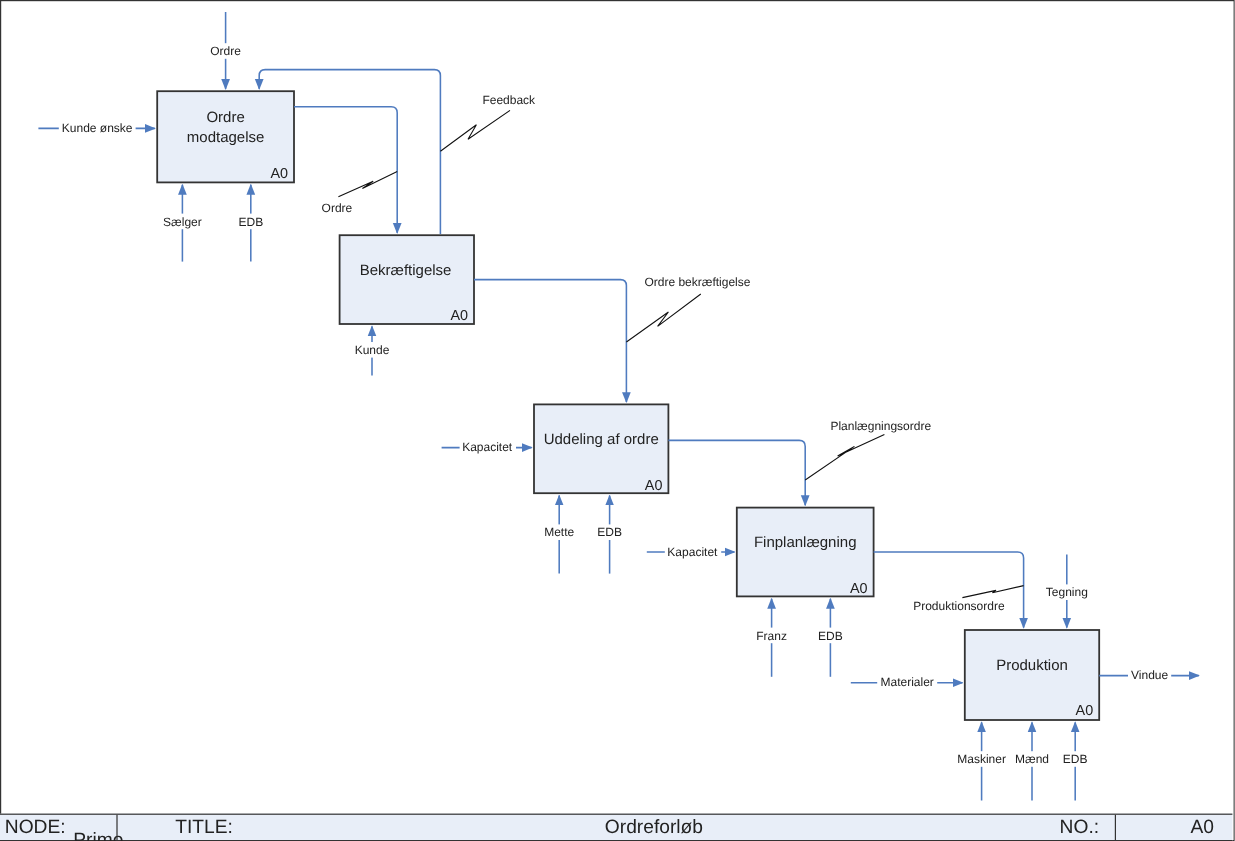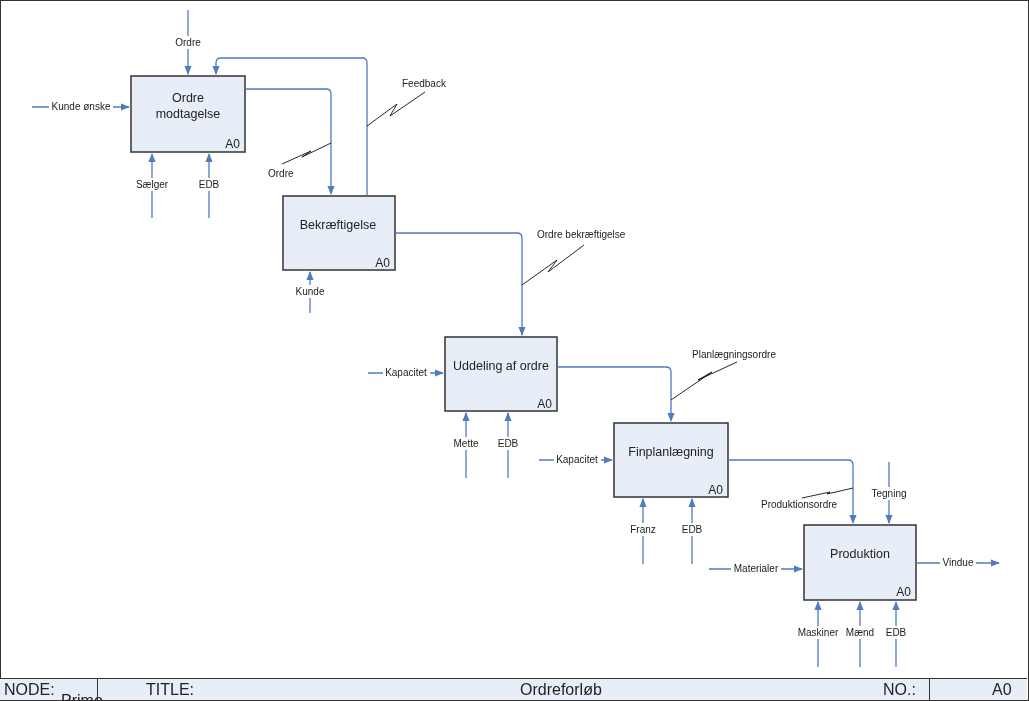--- a/index.html
+++ b/index.html
@@ -178,17 +178,17 @@
     <rect class="bg" x="882" y="626" width="28" height="13"></rect>
     <text class="lbl" x="896" y="636" text-anchor="middle">EDB</text>
   </g>
 </svg>
 
 <div id="footer">
   <span class="cell" style="left:4px;">NODE:</span>
   <span class="cell" style="left:61px;margin-top:11px;">Primo</span>
   <span class="sep" style="left:97px;"></span>
   <span class="cell" style="left:101px;margin-left:45px;">TITLE:</span>
-  <span class="cell" style="left:520px; width:60px; text-align:center;">Ordreforløb</span>
+  <span class="cell" style="left:504px; width:60px; text-align:center;">Ordreforløb</span>
   <span class="sep" style="left:929px;"></span>
   <span class="cell" style="left:883px;">NO.:</span>
   <span class="cell" style="left:992px;">A0</span>
 </div>
 
 </body></html>

